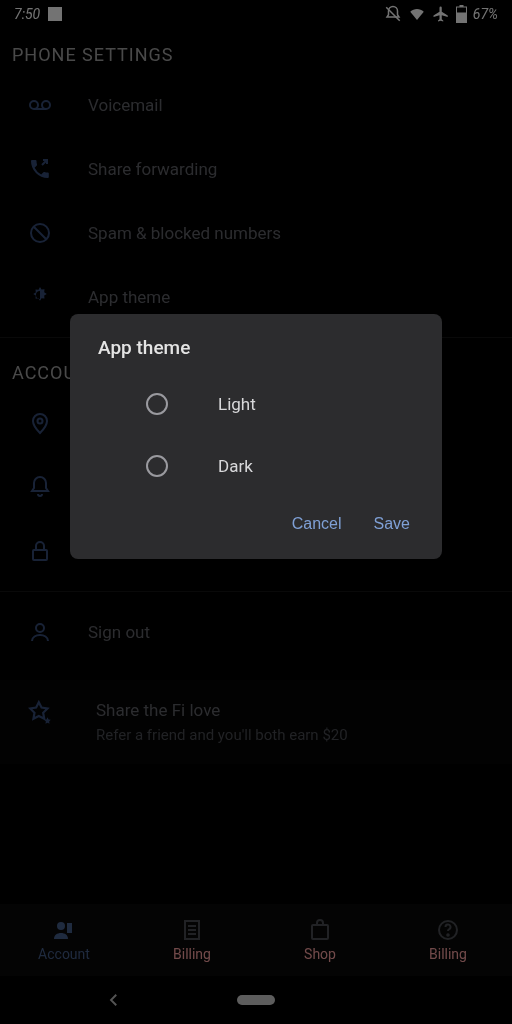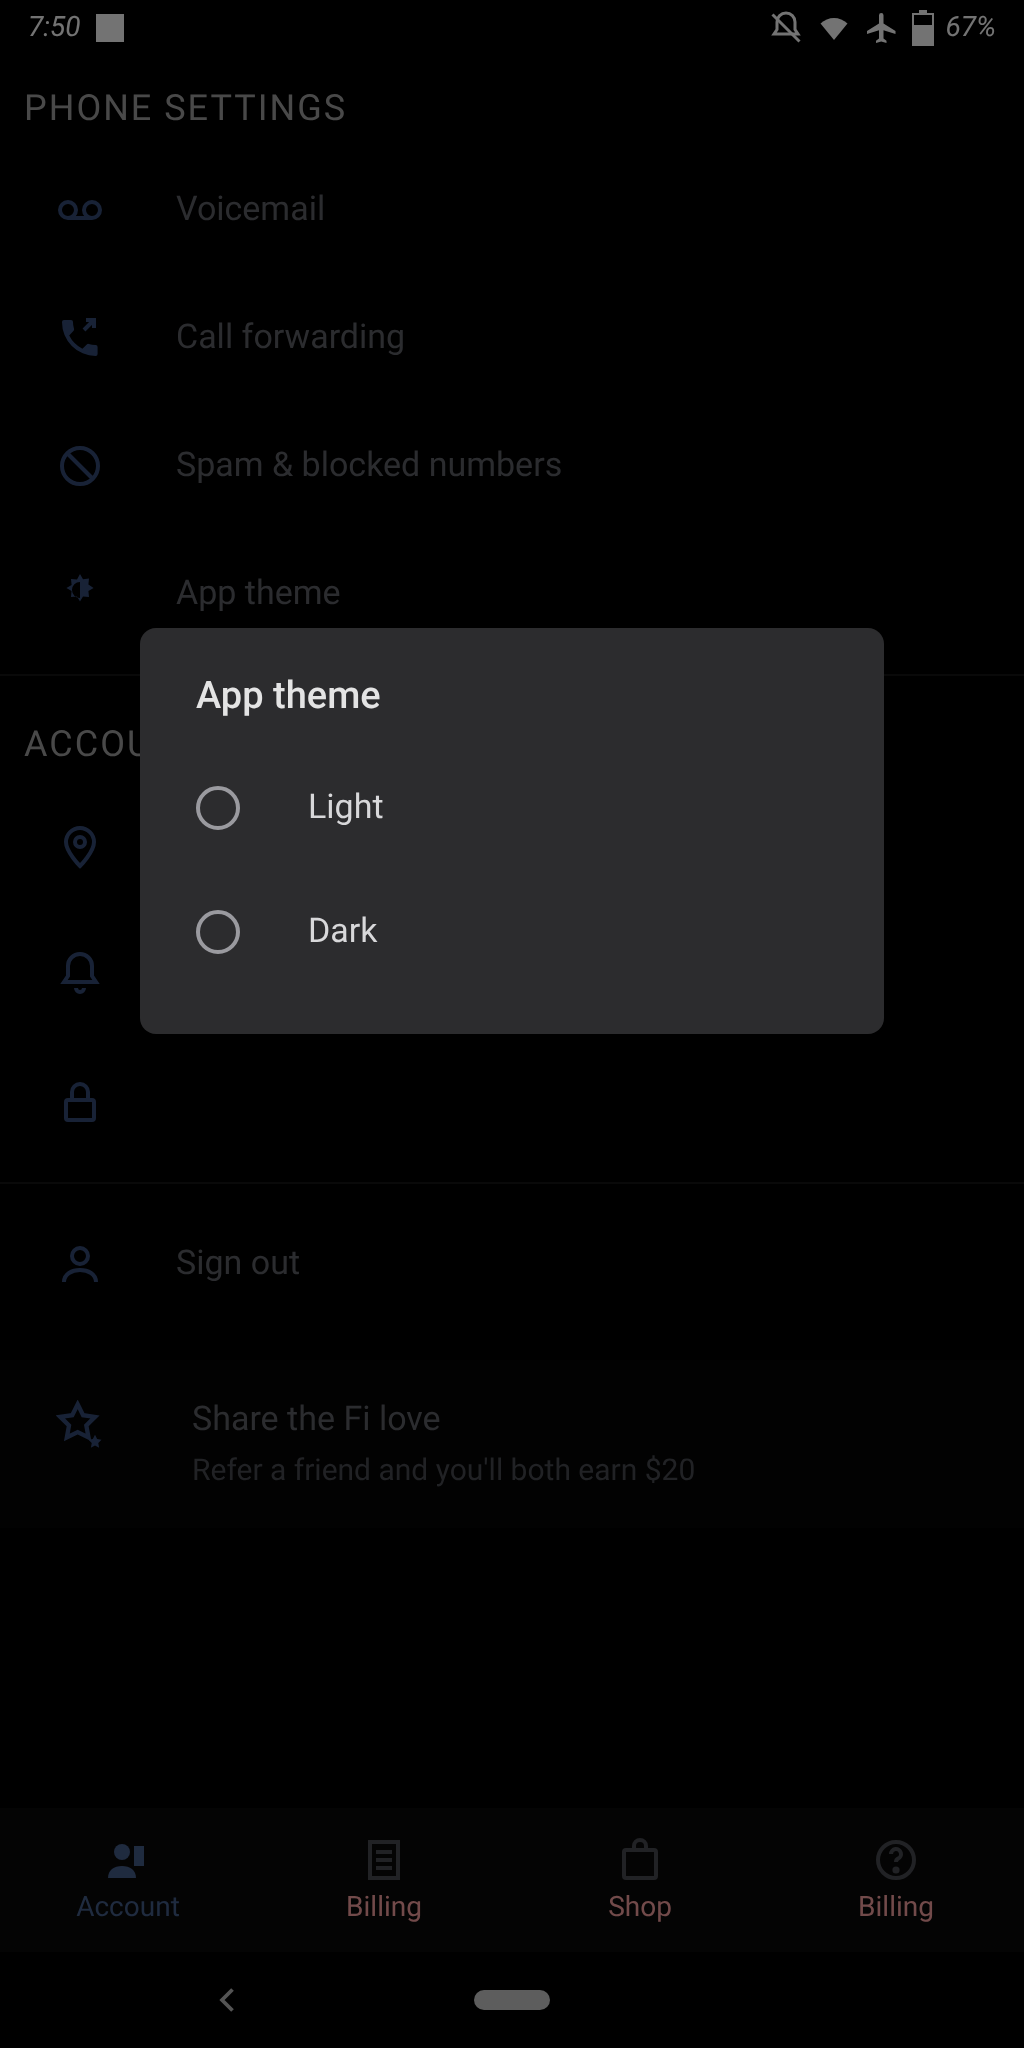--- a/index.html
+++ b/index.html
@@ -118,21 +118,22 @@
   }
   .dialog-title {
     padding: 22px 28px 14px;
     font-size: 19px;
     color: #e4e4e4;
     font-weight:500;
   }
   .option {
     display:flex; align-items:center;
     padding: 20px 28px;
-    gap: 34px;
+    gap: 50px;
+    margin-left: 48px;
   }
   .radio {
     width: 22px; height: 22px;
     border: 2px solid #9a9a9f;
     border-radius: 50%;
     display:flex; align-items:center; justify-content:center;
   }
   .option.selected .radio {
     border-color: #8ea6f0;
   }
@@ -210,21 +211,21 @@
 </div>
 
 <div class="row">
   <span class="icon">
     <svg width="26" height="26" viewBox="0 0 24 24" fill="#374d79">
         <path d="M6.6 10.8a15 15 0 0 0 6.6 6.6l2.2-2.2a1 1 0 0 1 1-.2 11 11 0 0 0 3.4.5 1 1 0 0 1 1 1V20a1 1 0 0 1-1 1A17 17 0 0 1 3 4a1 1 0 0 1 1-1h3.5a1 1 0 0 1 1 1 11 11 0 0 0 .5 3.4 1 1 0 0 1-.2 1l-2.2 2.4z"></path>
         <path d="M15 3l4 0 0 4M19 3l-5 5" stroke="#374d79" stroke-width="2" fill="none"></path>
       </svg>
   </span>
   <div class="text">
-      <div class="title">Call forwarding</div>
+      <div class="title">Share forwarding</div>
     </div>
 </div>
 
 <div class="row">
   <span class="icon">
     <svg width="26" height="26" viewBox="0 0 24 24" fill="none" stroke="#374d79" stroke-width="2">
         <circle cx="12" cy="12" r="9"></circle>
         <line x1="5.5" y1="5.5" x2="18.5" y2="18.5"></line>
       </svg>
   </span>
@@ -372,13 +373,17 @@
     <span class="radio"></span>
     <span class="option-label">Light</span>
   </div>
 
   <div class="option">
     <span class="radio"></span>
     <span class="option-label">Dark</span>
   </div>
 
 
+  <div class="dialog-actions">
+    <button>Cancel</button>
+    <button>Save</button>
+  </div>
 </div>
 
 </body></html>

